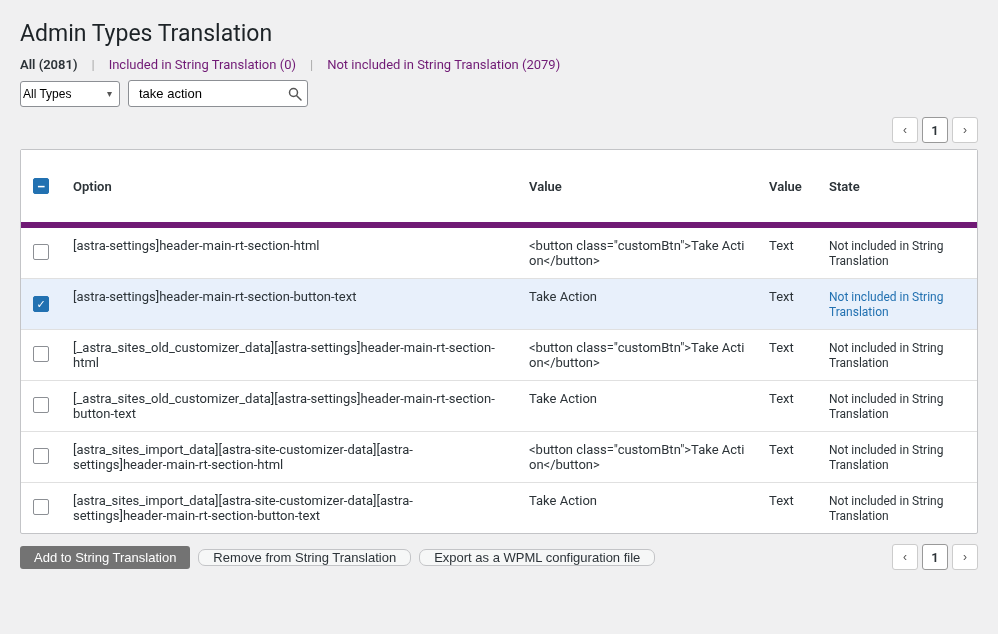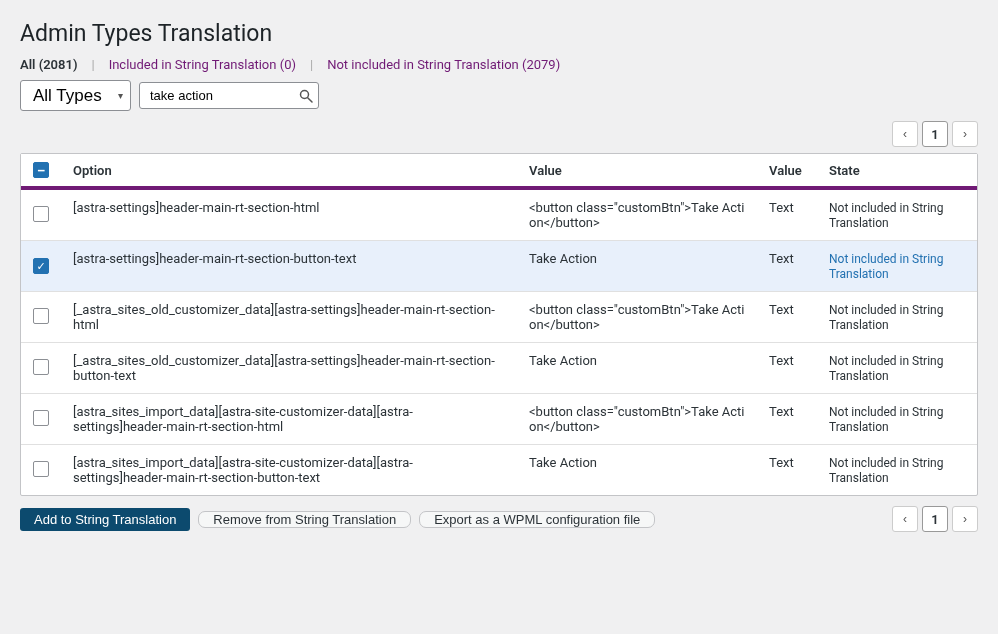--- a/index.html
+++ b/index.html
@@ -45,22 +45,22 @@
     }
     .select-wrapper {
       position: relative;
       display: inline-flex;
       align-items: center;
     }
     .type-select {
       appearance: none;
       border: 1px solid #8c8f94;
       border-radius: 3px;
-      padding: 5px 28px 5px 12px;
-      font-size: 17px;
+      padding: 5px 28px 5px 2px;
+      font-size: 12px;
       background: #fff;
       cursor: pointer;
       min-width: 100px;
     }
     .select-chevron {
       position: absolute;
       right: 8px;
       pointer-events: none;
       font-size: 10px;
       color: #555;
@@ -125,22 +125,22 @@
       background: #fff;
       border: 1px solid #c3c4c7;
       border-radius: 2px;
     }
     table {
       width: 100%;
       border-collapse: collapse;
     }
     thead th {
       background: #fff;
-      border-bottom: 4px solid #701a75;
-      padding: 8px 12px;
+      border-bottom: 6px solid #701a75;
+      padding: 28px 12px;
       text-align: left;
       font-weight: 600;
       font-size: 13px;
       color: #2c3338;
     }
     thead th:first-child { width: 40px; text-align: center; }
     thead th.col-option { width: auto; }
     thead th.col-value { width: 240px; }
     thead th.col-type { width: 60px; }
     thead th.col-state { width: 160px; }
@@ -208,21 +208,21 @@
       align-items: center;
       justify-content: space-between;
       margin-top: 10px;
     }
     .footer-left {
       display: flex;
       gap: 8px;
       align-items: center;
     }
     .btn-primary {
-      background: #0c4a6e;
+      background: #737373;
       color: #fff;
       border: none;
       border-radius: 3px;
       padding: 4px 14px;
       font-size: 13px;
       cursor: pointer;
       font-weight: 500;
     }
     .btn-secondary {
       background: #f6f7f7;

